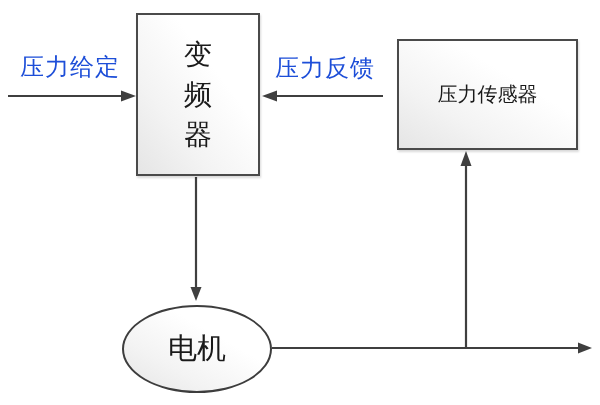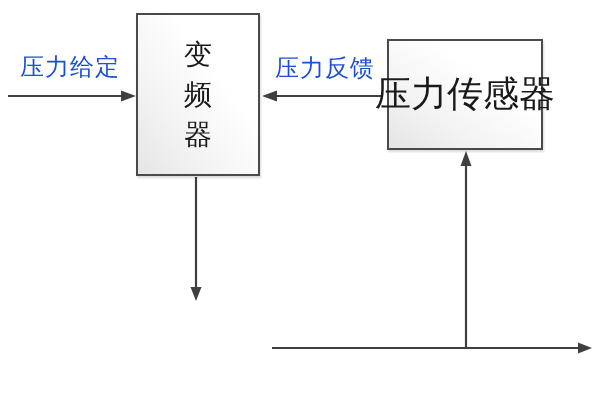--- a/index.html
+++ b/index.html
@@ -35,23 +35,23 @@
     left: 136px; top: 13px;
     width: 124px; height: 163px;
     flex-direction: column;
   }
   .node--converter .char {
     font-size: 28px;
     line-height: 40px;
     text-align: center;
   }
   .node--sensor {
-    left: 387px; top: 39px;
-    width: 156px; height: 111px;
-    font-size: 36px;
+    left: 397px; top: 39px;
+    width: 181px; height: 111px;
+    font-size: 20px;
     letter-spacing: 0px;
     white-space: nowrap;
   }
   .node--motor {
     left: 122px; top: 305px;
     width: 150px; height: 88px;
     border-radius: 50%;
     border-width: 2px;
     border-color: #3d3d3d;
     font-size: 29px;
@@ -105,17 +105,20 @@
   <div class="node node--converter">
     <span class="char">变</span>
     <span class="char">频</span>
     <span class="char">器</span>
   </div>
 
   <div class="node node--sensor">
     <span>压力传感器</span>
   </div>
 
+  <div class="node node--motor">
+    <span>电机</span>
+  </div>
 
   <div class="edge-label edge-label--setpoint">压力给定</div>
   <div class="edge-label edge-label--feedback">压力反馈</div>
 
 </div>
 
 </body></html>

